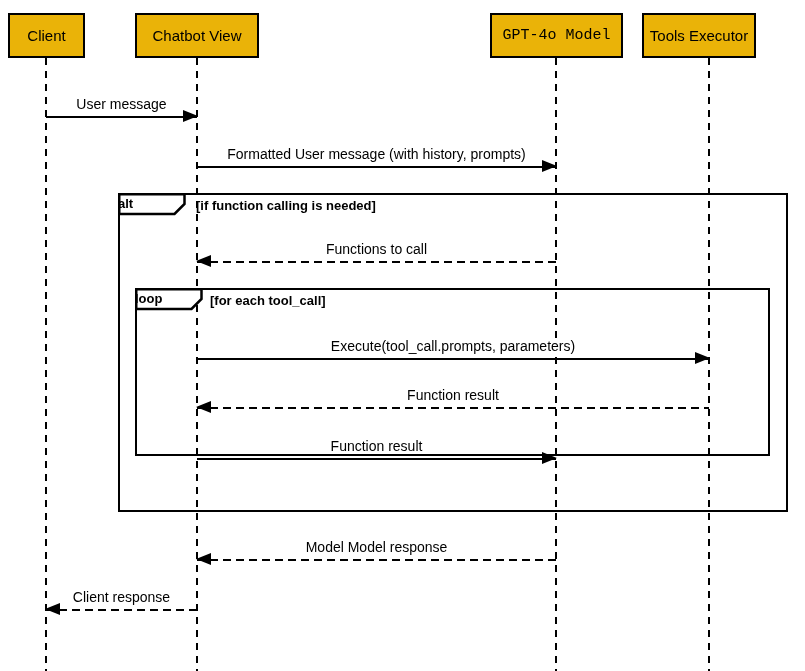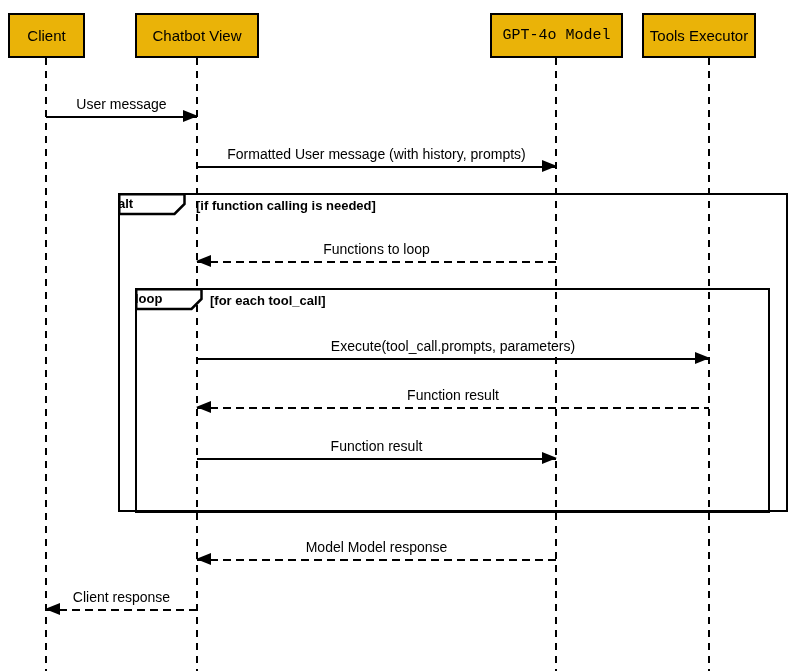--- a/index.html
+++ b/index.html
@@ -94,21 +94,21 @@
     z-index: 2;
   }
   .frame .guard {
     position: absolute;
     top: 3px;
     font-size: 13px;
     font-weight: bold;
     white-space: nowrap;
   }
   .frame-alt  { left: 118px; top: 193px; width: 670px; height: 319px; }
-  .frame-loop { left: 135px; top: 288px; width: 635px; height: 225px; }
+  .frame-loop { left: 135px; top: 288px; width: 635px; height: 168px; }
   .frame-alt .guard  { left: 76px; }
   .frame-loop .guard { left: 65px; padding-left: 8px; }
 </style>
 </head>
 <body>
 
 <div class="canvas">
 
   <div class="lifeline" style="left:45px;"></div>
   <div class="lifeline" style="left:196px;"></div>
@@ -150,21 +150,21 @@
     <div class="arrowhead"></div>
   </div>
 
   <div class="msg solid to-right" style="left:197px; top:167px; width:359px;">
     <div class="label">Formatted User message (with history, prompts)</div>
     <div class="line"></div>
     <div class="arrowhead"></div>
   </div>
 
   <div class="msg dashed to-left" style="left:197px; top:262px; width:359px;">
-    <div class="label">Functions to loop</div>
+    <div class="label">Functions to call</div>
     <div class="line"></div>
     <div class="arrowhead"></div>
   </div>
 
   <div class="msg solid to-right" style="left:197px; top:359px; width:512px;">
     <div class="label">Execute(tool_call.prompts, parameters)</div>
     <div class="line"></div>
     <div class="arrowhead"></div>
   </div>
 

